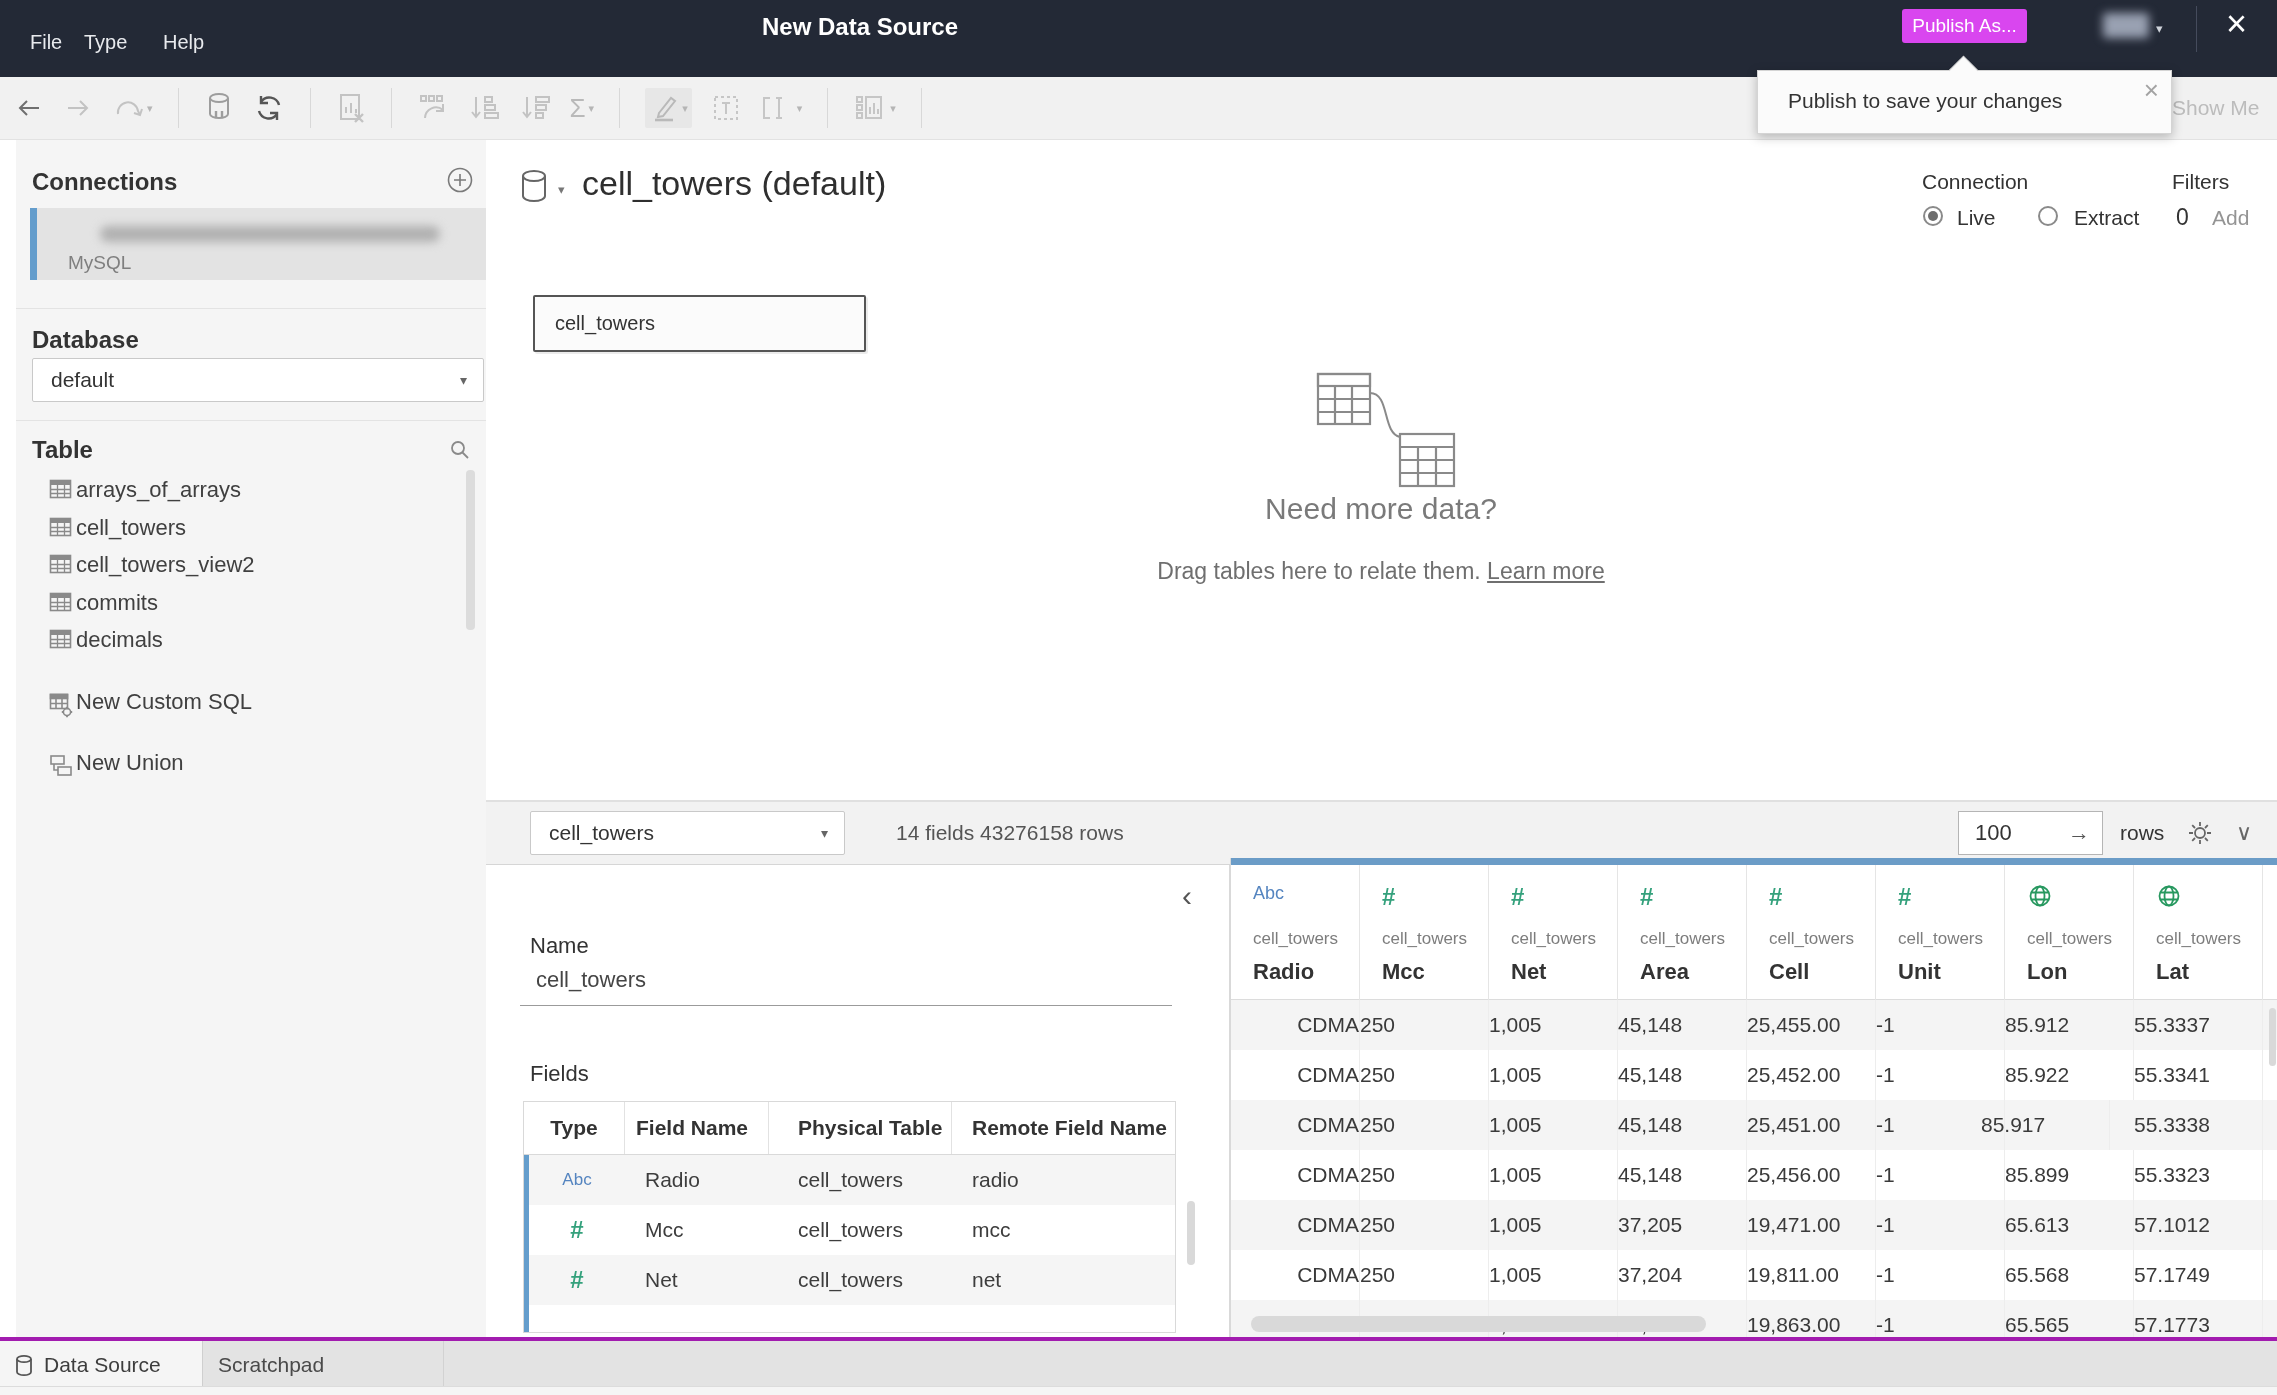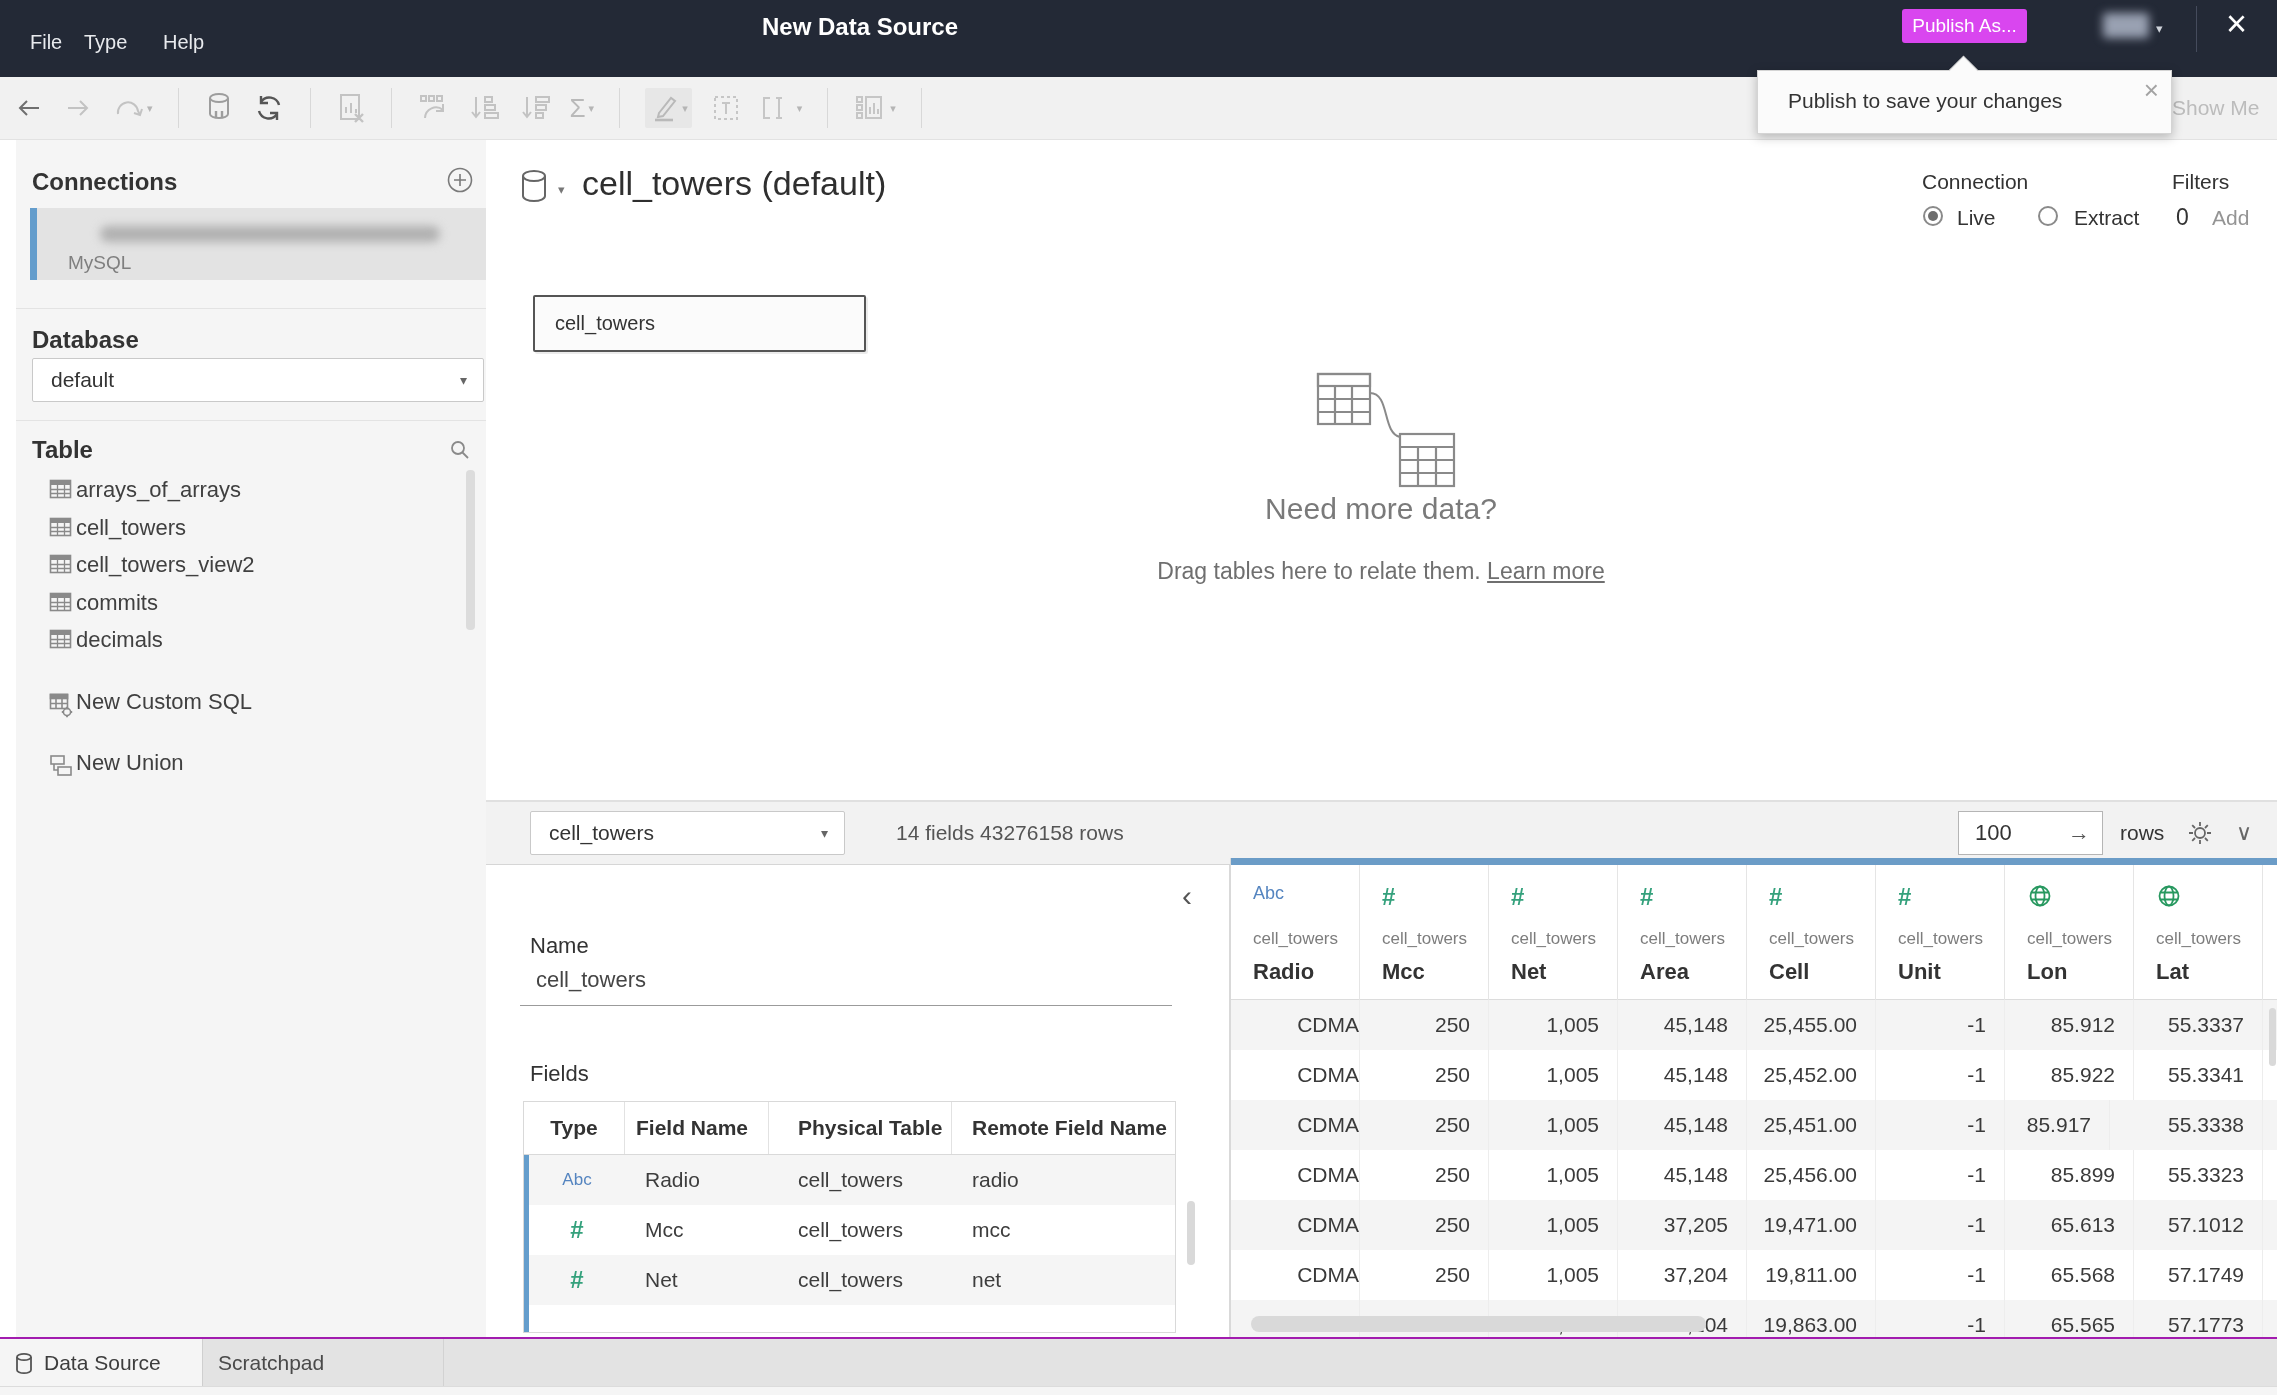--- a/index.html
+++ b/index.html
@@ -90,26 +90,26 @@
   .grid{left:1230px;top:858px;width:1047px;height:479px;background:#fff;border-left:1px solid #d9d9d9;box-sizing:border-box;overflow:hidden;}
   .grid-blue{left:0;top:0;width:1047px;height:7px;background:#6b9cc7;}
   .ghead{left:0;top:7px;width:1047px;height:135px;background:#fff;border-bottom:1px solid #dcdcdc;box-sizing:border-box;}
   .gh{position:absolute;top:0;width:129px;height:135px;border-right:1px solid #e5e5e5;box-sizing:border-box;}
   .gh .icon{position:absolute;left:22px;top:18px;height:28px;}
   .gh .tname{position:absolute;left:22px;top:64px;font-size:17px;color:#7d7d7d;}
   .gh .fname{position:absolute;left:22px;top:94px;font-size:22px;font-weight:bold;color:#333;}
   .grow{left:0;width:1047px;height:50px;}
   .grow.odd{background:#f4f4f4;}
   .gcell{position:absolute;top:0;width:129px;height:50px;line-height:50px;font-size:21px;color:#3a3a3a;
-    text-align:right;padding-right:18px;box-sizing:border-box;border-right:1px solid #ededed;}
+    padding-right:18px;box-sizing:border-box;border-right:1px solid #ededed;}
   .gcell.first{text-align:right;padding-left:22px;padding-right:0;}
   .hthumb{left:20px;top:458px;width:455px;height:16px;background:#d9d9d9;border-radius:8px;z-index:5;}
   .vthumb{left:1038px;top:150px;width:7px;height:58px;background:#d9d9d9;border-radius:4px;z-index:5;}
   
-  .tabbar{left:0;top:1337px;width:2277px;height:49px;background:#e3e3e3;border-top:2px solid #a21caf;box-sizing:border-box;}
+  .tabbar{left:0;top:1337px;width:2277px;height:49px;background:#e3e3e3;border-top:4px solid #a21caf;box-sizing:border-box;}
   .tab-active{left:0;top:0;width:203px;height:48px;background:#f5f5f5;border-right:1px solid #cfcfcf;box-sizing:border-box;}
   .tab-active .lbl{left:44px;top:0;line-height:48px;font-size:21px;color:#3d3d3d;}
   .tab2-lbl{left:218px;top:0;line-height:48px;font-size:21px;color:#4a4a4a;}
   .tab2-sep{left:443px;top:0;width:1px;height:48px;background:#d2d2d2;}
   .bottomstrip{left:0;top:1386px;width:2277px;height:9px;background:#f5f5f5;border-top:1px solid #dcdcdc;box-sizing:border-box;}
 </style>
 </head>
 <body>
 
 <div class="screen">

